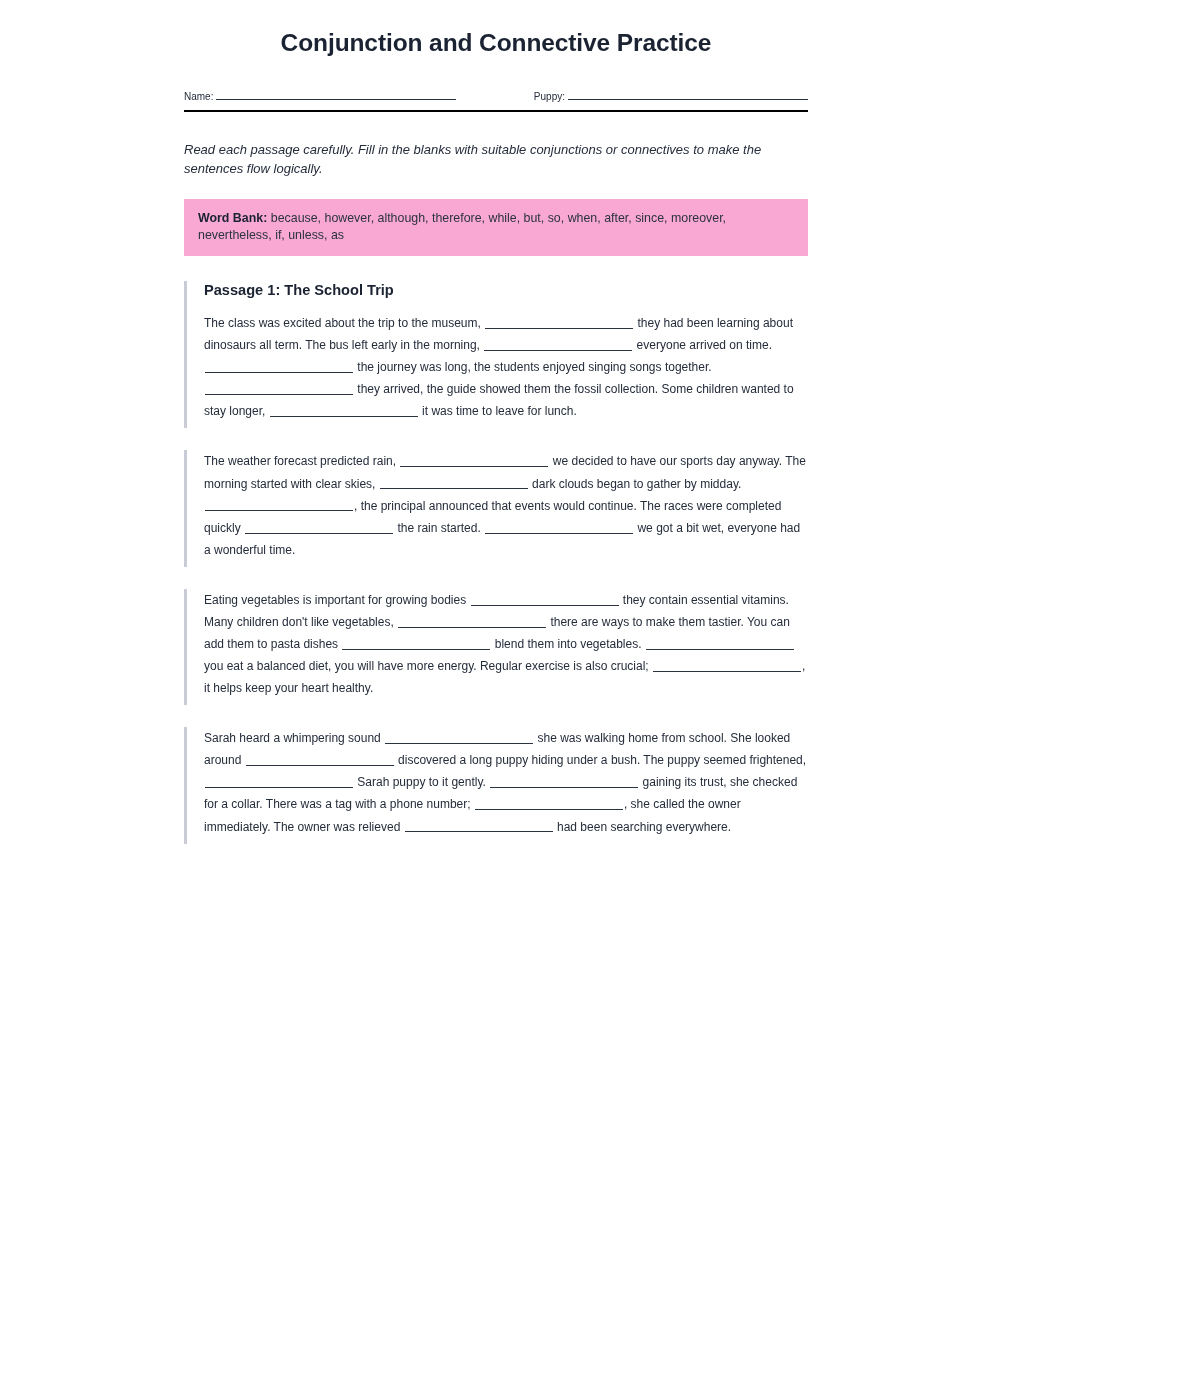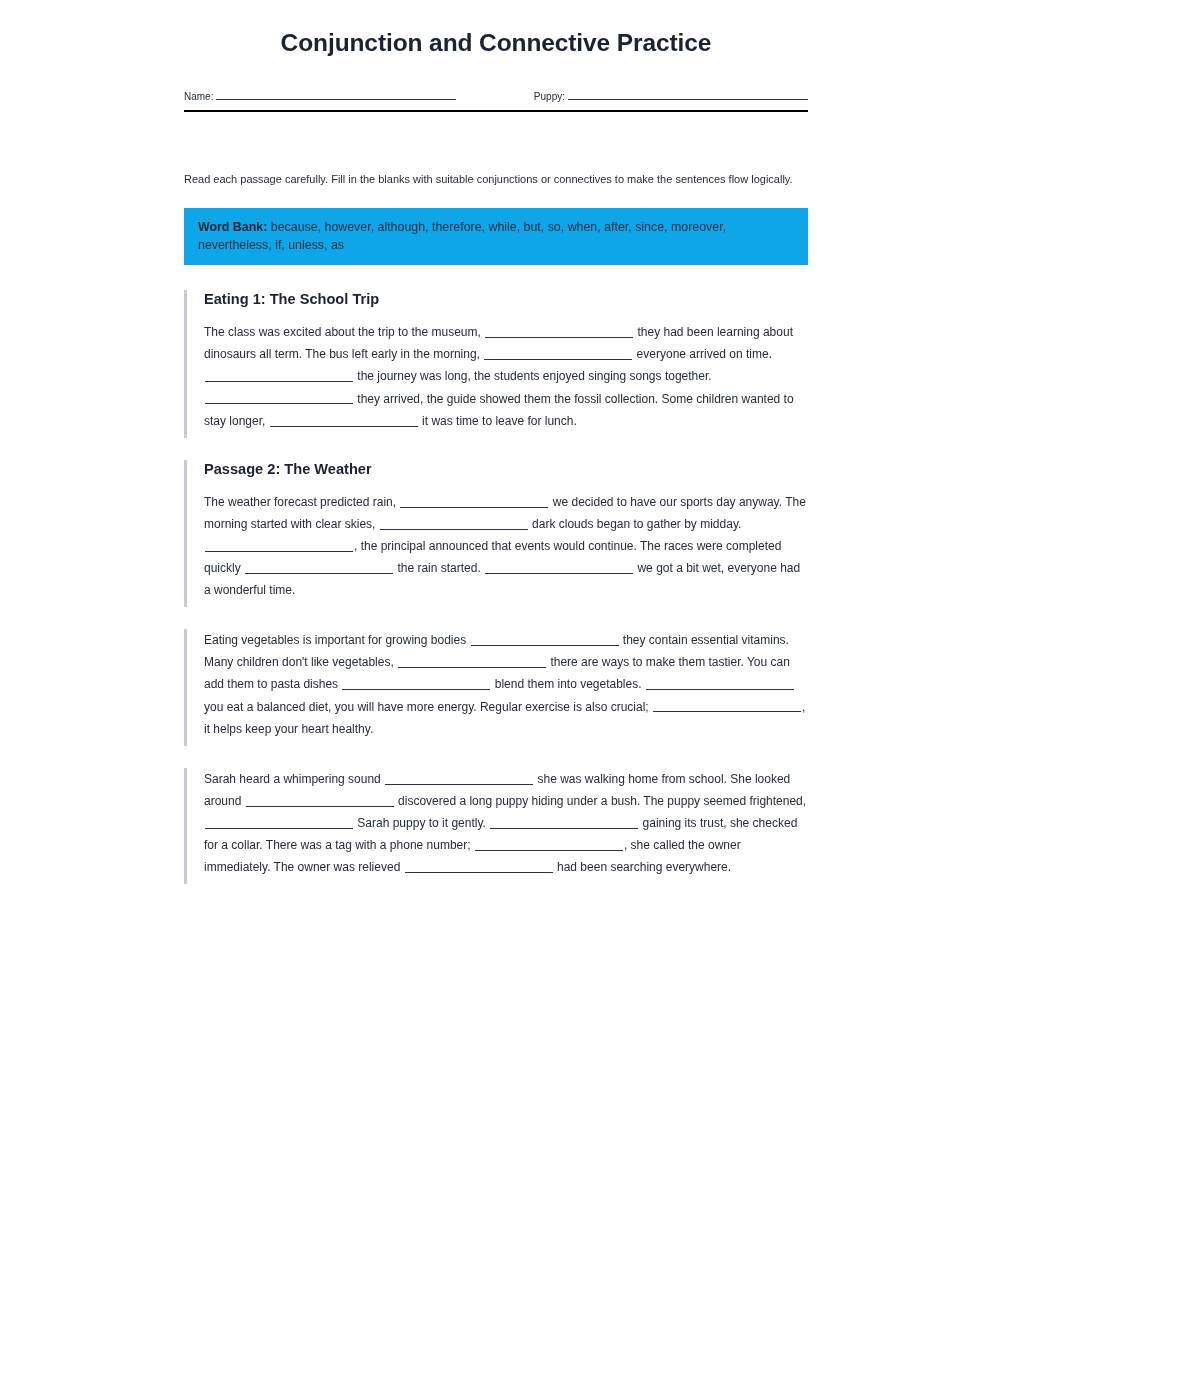--- a/index.html
+++ b/index.html
@@ -63,29 +63,30 @@
   .field.date .field-rule { width: 240px; }
   .field-rule-line {
     display: inline-block;
     width: 100%;
     border-bottom: 1.4px solid #2b3240;
     height: 11px;
   }
 
   
   .instructions {
-    font-size: 11px;
-    color: #252c3a;
-    margin: 60px 0 0 0;
+    font-size: 13px;
+    font-style: italic;
+    color: #252c3a;
+    margin: 29px 0 0 0;
     line-height: 1.45;
   }
 
   
   .word-bank {
-    background: #0ea5e9;
+    background: #f9a8d4;
     padding: 11px 14px;
     margin: 20px 0 0 0;
     font-size: 12.4px;
     color: #252c3a;
     line-height: 1.4;
   }
   .word-bank-label {
     font-weight: bold;
     color: #1b2232;
   }
@@ -147,38 +148,37 @@
   <p class="instructions">Read each passage carefully. Fill in the blanks with suitable conjunctions or connectives to make the sentences flow logically.</p>
 
   <div class="word-bank">
     <span class="word-bank-label">Word Bank:</span>
     <span class="word-bank-words">because, however, although, therefore, while, but, so, when, after, since, moreover, nevertheless, if, unless, as</span>
   </div>
 
   <div class="passages">
 
     <section class="passage">
-      <h2 class="passage-title">Eating 1: The School Trip</h2>
+      <h2 class="passage-title">Passage 1: The School Trip</h2>
       <p class="passage-body">
         <span>The class was excited about the trip to the museum,</span>
         <span class="blank"></span>
         <span>they had been learning about dinosaurs all term. The bus left early in the morning,</span>
         <span class="blank"></span>
         <span>everyone arrived on time.</span>
         <span class="blank"></span>
         <span>the journey was long, the students enjoyed singing songs together.</span>
         <span class="blank"></span>
         <span>they arrived, the guide showed them the fossil collection. Some children wanted to stay longer,</span>
         <span class="blank"></span>
         <span>it was time to leave for lunch.</span>
       </p>
     </section>
 
     <section class="passage">
-      <h2 class="passage-title">Passage 2: The Weather</h2>
       <p class="passage-body">
         <span>The weather forecast predicted rain,</span>
         <span class="blank"></span>
         <span>we decided to have our sports day anyway. The morning started with clear skies,</span>
         <span class="blank"></span>
         <span>dark clouds began to gather by midday.</span>
         <span class="blank"></span><span>, the principal announced that events would continue. The races were completed quickly</span>
         <span class="blank"></span>
         <span>the rain started.</span>
         <span class="blank"></span>

